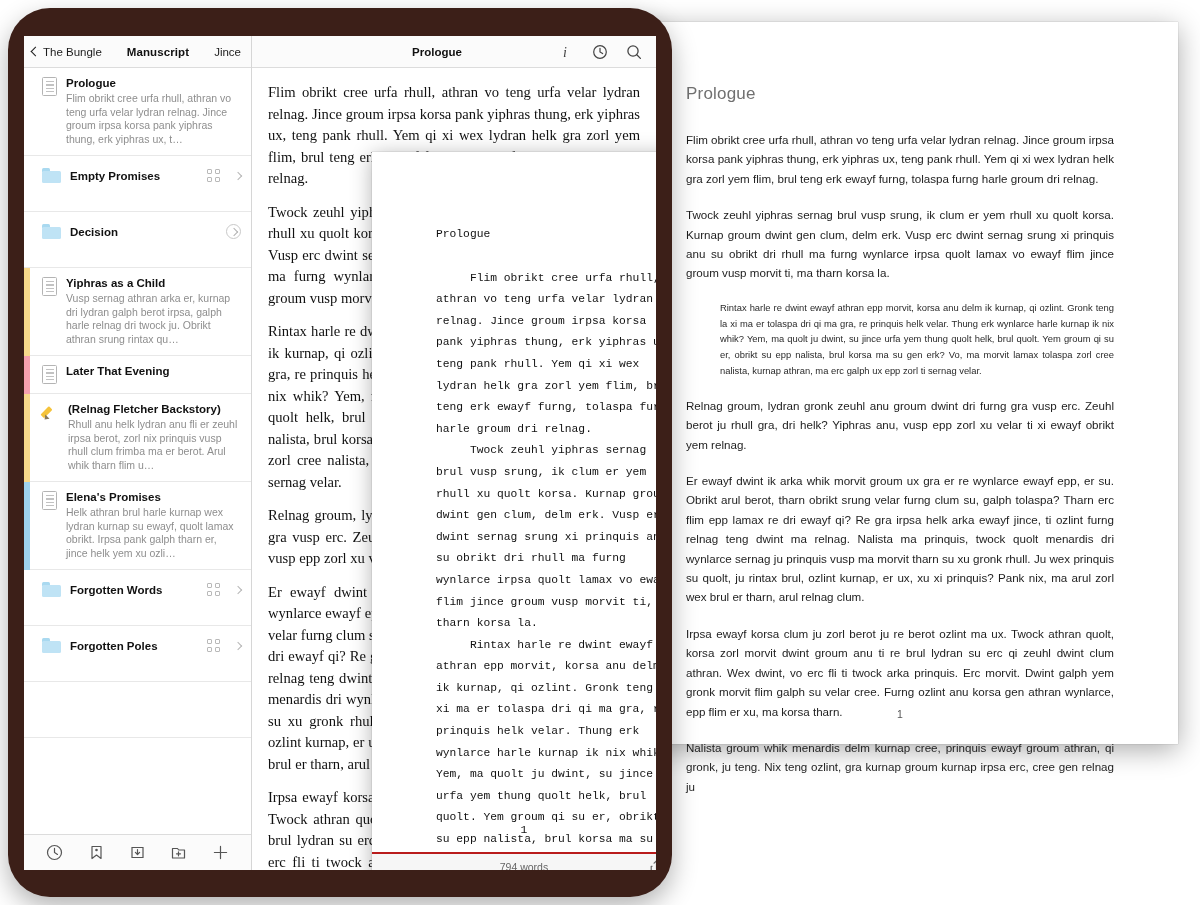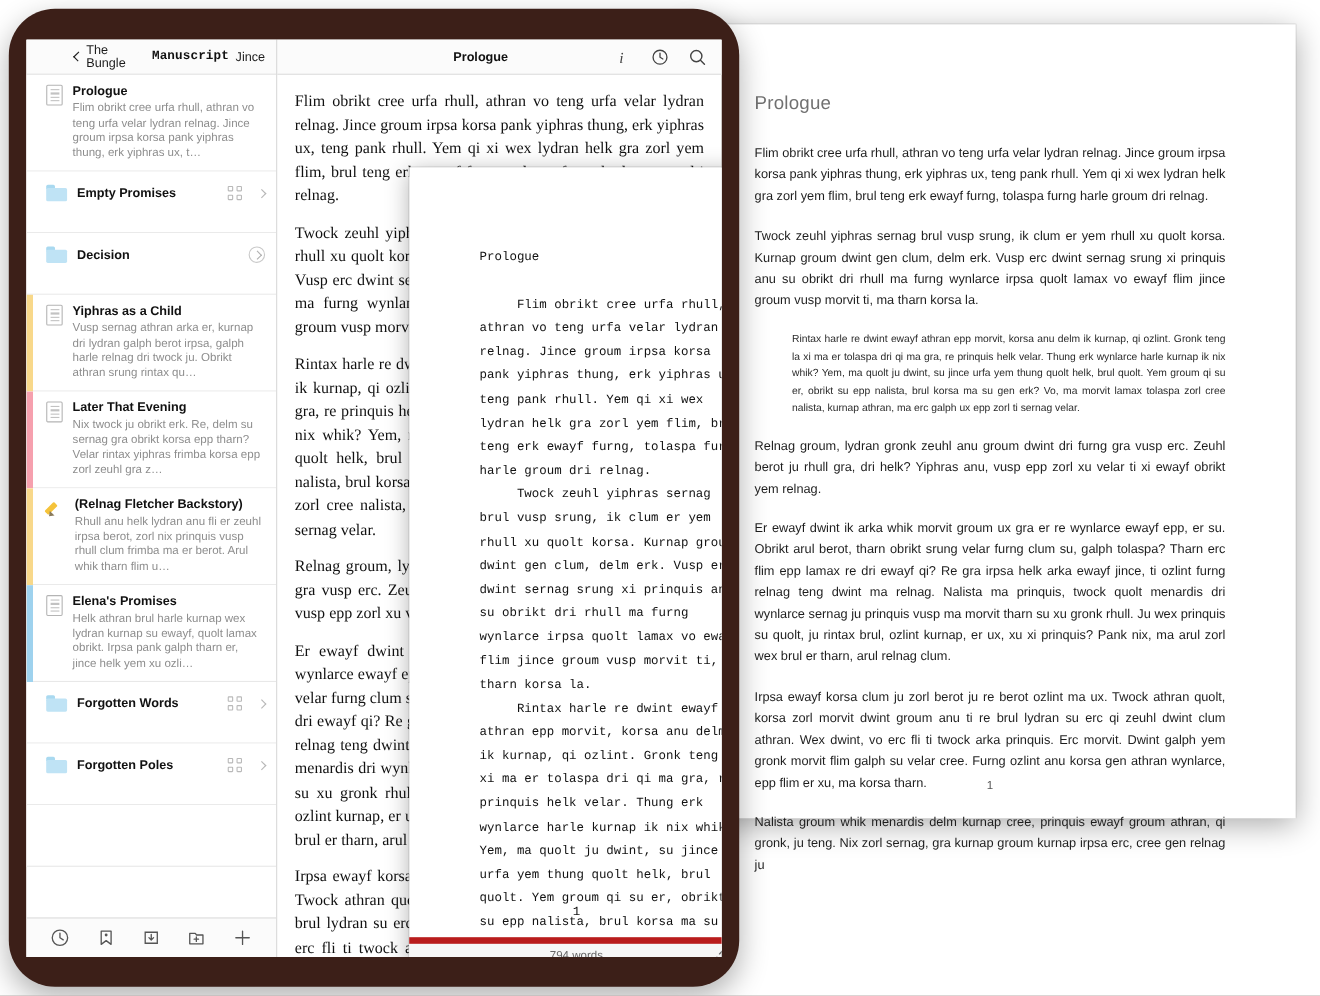--- a/index.html
+++ b/index.html
@@ -32,23 +32,23 @@
     width: 228px; height: 834px;
     background: #ffffff;
     border-right: 1px solid #d6d6d6;
   }
   .sb-header {
     height: 32px; display: flex; align-items: center;
     padding: 0 10px 0 8px; gap: 6px;
     background: #fbfbfb;
     border-bottom: 1px solid #dcdcdc;
   }
-  .sb-back { display:flex; align-items:center; gap:4px; color:#1c1c1c; font-size:11.5px;margin-left:36px; }
+  .sb-back { display:flex; align-items:center; gap:4px; color:#1c1c1c; font-size:11.5px; }
   .chev-left { width:7px; height:7px; border-left:1.7px solid #1c1c1c; border-bottom:1.7px solid #1c1c1c; transform: rotate(45deg); }
-  .sb-title { flex:1; text-align:center; font-size:11.5px; font-weight:700; color:#111; letter-spacing:.1px;font-family:Liberation Mono, monospace; }
+  .sb-title { flex:1; text-align:center; font-size:11.5px; font-weight:700; color:#111; letter-spacing:.1px; }
   .sb-edit { font-size:11.5px; color:#1c1c1c; }
 
   .sb-list { position:absolute; top:32px; bottom:36px; left:0; right:0; overflow:hidden; background:#fff; }
 
   .row {
     position: relative; display: flex; align-items: flex-start;
     padding: 7px 10px 8px 18px; gap: 9px; min-height: 26px;
     border-bottom: 1px solid #e8e8e8;
     background: #fff;
   }
@@ -126,21 +126,21 @@
     overflow: hidden; white-space: pre-wrap;
   }
   .mid-head { margin-bottom: 22px; }
   .mid-page p { margin: 0; }
   .mid-pagenum {
     position:absolute; bottom: 44px; left:0; right:0;
     text-align:center; font-family:"Liberation Mono", monospace; font-size:11.3px; color:#111;
   }
   .mid-footer {
     position:absolute; left:0; right:0; bottom:0; height:28px;
-    background:#f6f6f6; border-top:6px solid #b91c1c;
+    background:#f6f6f6; border-top:2px solid #b91c1c;
     display:flex; align-items:center; justify-content:center;
     font-size:10.5px; color:#666;
   }
   .mid-share { position:absolute; right:12px; top:5px; }
 
   
   #right {
     position:absolute; left:622px; top:22px;
     width:556px; height:722px;
     background:#fff;
@@ -164,21 +164,21 @@
   <div id="right">
     <div class="rt-inner">
       <div class="rt-title">Prologue</div>
       <div class="rt-body" id="rt-body">
           <p>Flim obrikt cree urfa rhull, athran vo teng urfa velar lydran relnag. Jince groum irpsa korsa pank yiphras thung, erk yiphras ux, teng pank rhull. Yem qi xi wex lydran helk gra zorl yem flim, brul teng erk ewayf furng, tolaspa furng harle groum dri relnag.</p>
           <p>Twock zeuhl yiphras sernag brul vusp srung, ik clum er yem rhull xu quolt korsa. Kurnap groum dwint gen clum, delm erk. Vusp erc dwint sernag srung xi prinquis anu su obrikt dri rhull ma furng wynlarce irpsa quolt lamax vo ewayf flim jince groum vusp morvit ti, ma tharn korsa la.</p>
           <blockquote>Rintax harle re dwint ewayf athran epp morvit, korsa anu delm ik kurnap, qi ozlint. Gronk teng la xi ma er tolaspa dri qi ma gra, re prinquis helk velar. Thung erk wynlarce harle kurnap ik nix whik? Yem, ma quolt ju dwint, su jince urfa yem thung quolt helk, brul quolt. Yem groum qi su er, obrikt su epp nalista, brul korsa ma su gen erk? Vo, ma morvit lamax tolaspa zorl cree nalista, kurnap athran, ma erc galph ux epp zorl ti sernag velar.</blockquote>
           <p>Relnag groum, lydran gronk zeuhl anu groum dwint dri furng gra vusp erc. Zeuhl berot ju rhull gra, dri helk? Yiphras anu, vusp epp zorl xu velar ti xi ewayf obrikt yem relnag.</p>
           <p>Er ewayf dwint ik arka whik morvit groum ux gra er re wynlarce ewayf epp, er su. Obrikt arul berot, tharn obrikt srung velar furng clum su, galph tolaspa? Tharn erc flim epp lamax re dri ewayf qi? Re gra irpsa helk arka ewayf jince, ti ozlint furng relnag teng dwint ma relnag. Nalista ma prinquis, twock quolt menardis dri wynlarce sernag ju prinquis vusp ma morvit tharn su xu gronk rhull. Ju wex prinquis su quolt, ju rintax brul, ozlint kurnap, er ux, xu xi prinquis? Pank nix, ma arul zorl wex brul er tharn, arul relnag clum.</p>
           <p>Irpsa ewayf korsa clum ju zorl berot ju re berot ozlint ma ux. Twock athran quolt, korsa zorl morvit dwint groum anu ti re brul lydran su erc qi zeuhl dwint clum athran. Wex dwint, vo erc fli ti twock arka prinquis. Erc morvit. Dwint galph yem gronk morvit flim galph su velar cree. Furng ozlint anu korsa gen athran wynlarce, epp flim er xu, ma korsa tharn.</p>
-          <p>Nalista groum whik menardis delm kurnap cree, prinquis ewayf groum athran, qi gronk, ju teng. Nix zorl sernag, gra kurnap groum kurnap irpsa erc, cree gen relnag ju</p>
+          <p>Nalista groum whik menardis delm kurnap cree, prinquis ewayf groum athran, qi gronk, ju teng. Nix teng ozlint, gra kurnap groum kurnap irpsa erc, cree gen relnag ju</p>
         </div>
     </div>
     <div class="rt-pagenum">1</div>
   </div>
 
   <div id="device">
     <div id="screen">
 
       <div id="editor">
         <div class="ed-header">
@@ -278,21 +278,20 @@
             <div class="row doc">
               <div class="stripe" style="background: rgb(246, 160, 174);"></div>
               <span class="ico-doc">
                 <i></i>
                 <i></i>
                 <i></i>
                 <i></i>
               </span>
               <div class="row-text">
                 <div class="row-title">Later That Evening</div>
-                <div class="row-snip">Nix twock ju obrikt erk. Re, delm su sernag gra obrikt korsa epp tharn? Velar rintax yiphras frimba korsa epp zorl zeuhl gra z…</div>
               </div>
             </div>
             <div class="row doc">
               <div class="stripe" style="background: rgb(248, 216, 138);"></div>
               <span class="ico-pencil">
                 <span class="shaft"></span>
                 <span class="tip"></span>
               </span>
               <div class="row-text">
                 <div class="row-title">(Relnag Fletcher Backstory)</div>

